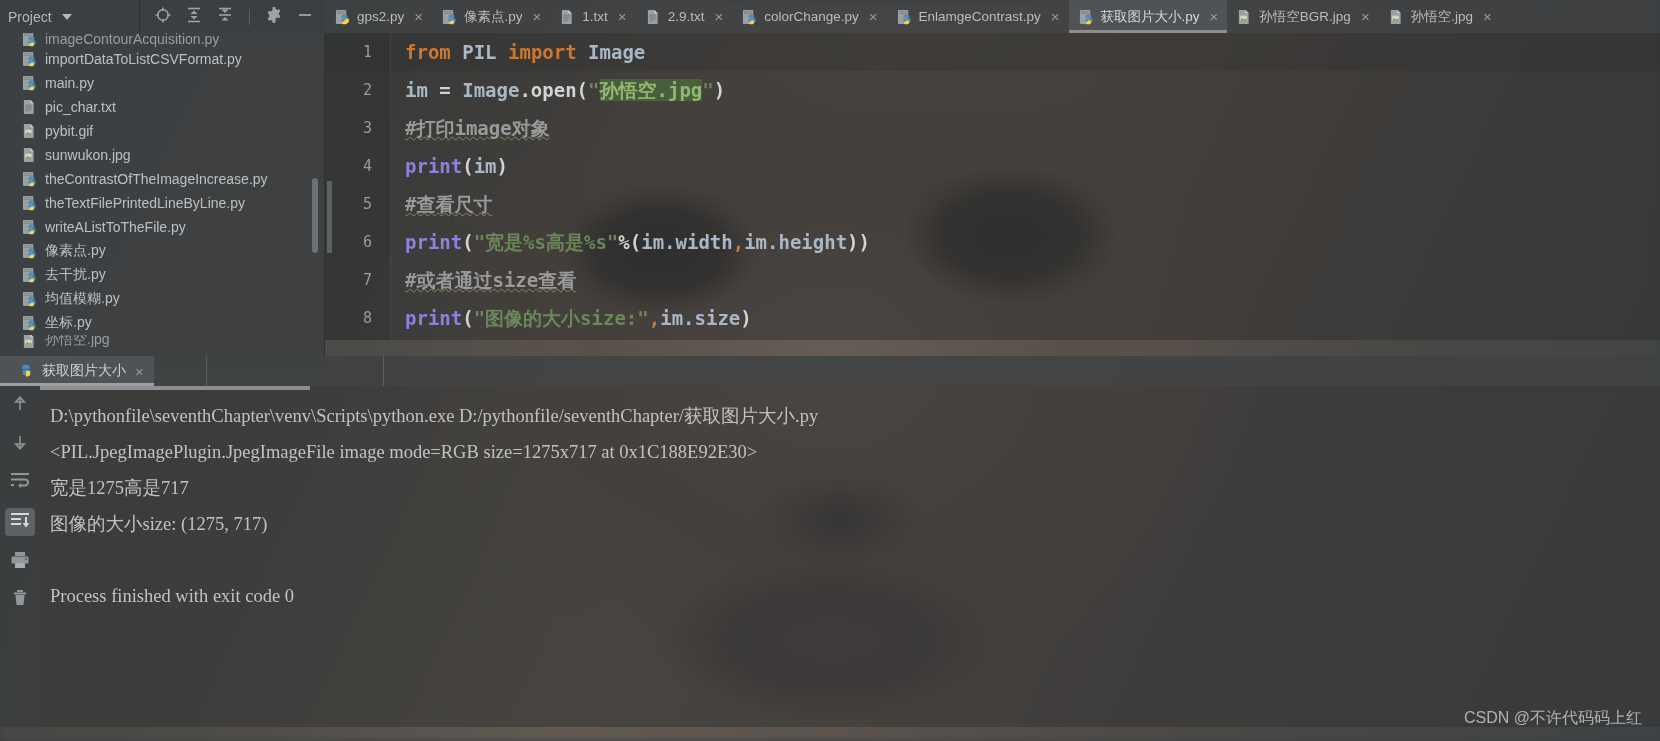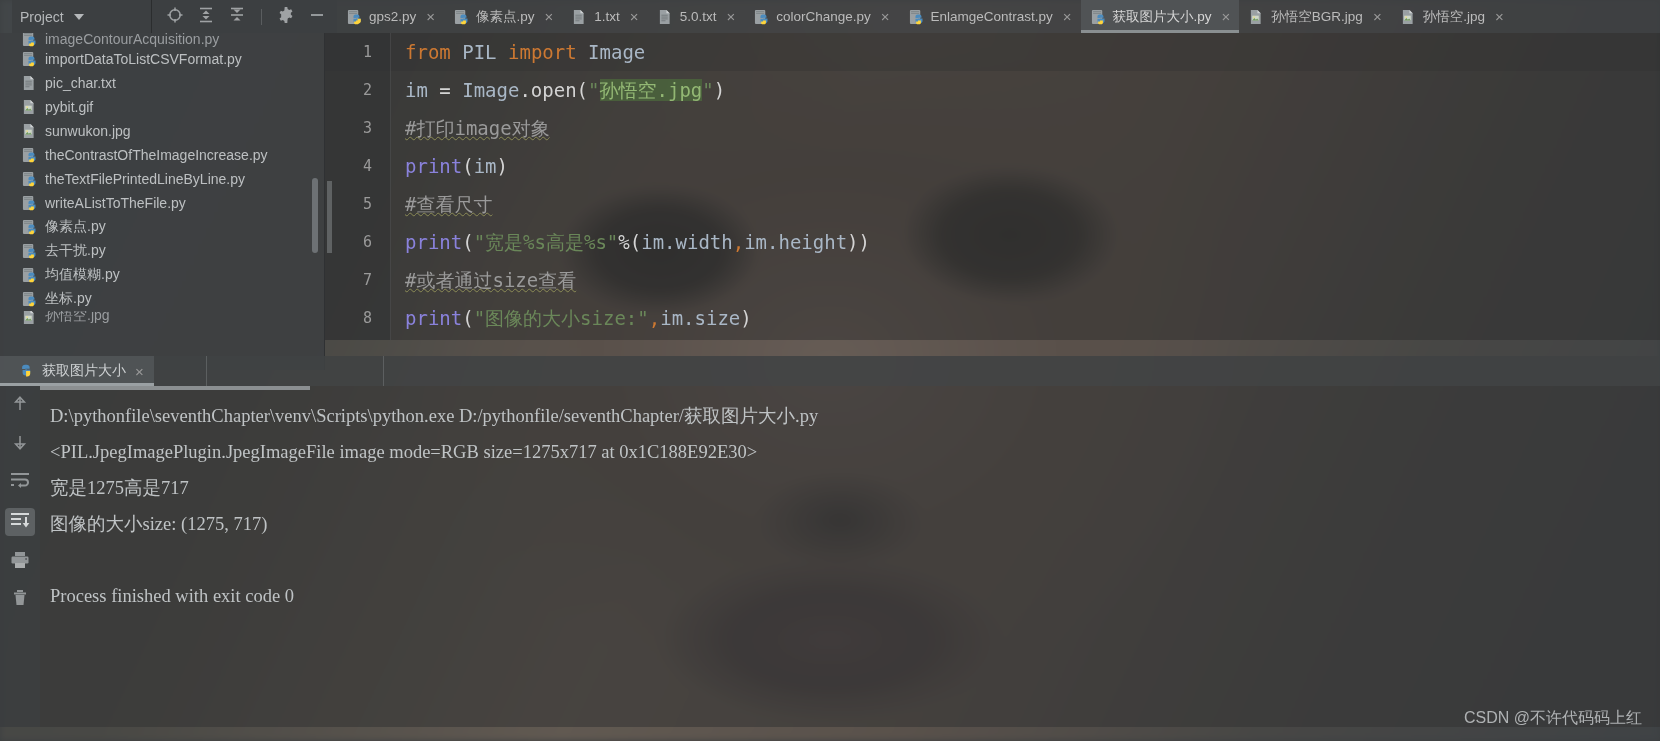--- a/index.html
+++ b/index.html
@@ -23,21 +23,21 @@
     filter: blur(3px);
   }
   #bg-veil {
     position: absolute; inset: 0;
     background: rgba(60,63,65,0.55);
   }
 
   
   #top-row {
     position: absolute; left: 0; top: 0; width: 1660px; height: 33px;
-    display: flex; align-items: stretch; padding-left: 12px;
+    display: flex; align-items: stretch;
   }
   #project-header {
     width: 140px; height: 33px;
     background: #3c3f41;
     display: flex; align-items: center; padding-left: 8px; gap: 10px;
     border-right: 1px solid #2b2d2e;
   }
   #project-header .ph-label {
     color: #b5b8ba; font-size: 14px;
   }
@@ -123,20 +123,21 @@
   }
   .lnum {
     position: absolute; right: 8px;
     color: #9a9a9a; font-size: 15px;
     font-family: "DejaVu Sans Mono", monospace;
   }
   #code {
     position: absolute; left: 80px; top: 0; width: 1250px;
     font-family: "DejaVu Sans Mono", monospace;
     font-size: 19px;
+    font-weight: bold;
   }
   .cline { height: 38px; line-height: 38px; white-space: pre; }
   .kw      { color: #cc7832; }
   .plain   { color: #d4d4d4; }
   .ident   { color: #a9b7c6; }
   .fn      { color: #8a82dc; }
   .str     { color: #6a8759; }
   .comment { color: #9a9a9a; }
   .hl-str  { background: rgba(80,120,60,0.55); color: #93b874; }
   .comma   { color: #cc7832; }
@@ -299,21 +300,21 @@
     </div>
     <div class="etab">
       <svg class="ficon" viewBox="0 0 16 16">
           <path d="M2 0.5h7l3.4 3.4V15.5H2z" fill="#9aa0a3"></path>
           <path d="M9 0.5l3.4 3.4H9z" fill="#cfd2d4"></path>
           <rect x="3.6" y="5.6" width="6.8" height="0.9" fill="#6e7376"></rect>
           <rect x="3.6" y="7.6" width="6.8" height="0.9" fill="#6e7376"></rect>
           <rect x="3.6" y="9.6" width="6.8" height="0.9" fill="#6e7376"></rect>
           <rect x="3.6" y="11.6" width="4.4" height="0.9" fill="#6e7376"></rect>
         </svg>
-      <span>5.0.txt</span>
+      <span>2.9.txt</span>
       <span class="tclose">×</span>
     </div>
     <div class="etab">
       <svg class="ficon" viewBox="0 0 16 16">
           <rect x="1" y="0.5" width="11" height="15" rx="1" fill="#9aa0a3"></rect>
           <rect x="2.2" y="1.8" width="8.6" height="1" fill="#7e8487"></rect>
           <rect x="2.2" y="3.6" width="8.6" height="1" fill="#7e8487"></rect>
           <path d="M7.6 5.2h3.3c1.4 0 2.4 1 2.4 2.3v1.3H9.9v.8h4.5v2.6c0 1.3-1 2.3-2.4 2.3H9.2c-1.3 0-2.3-1-2.3-2.3V9.9h3.5v-.8H6.9V7.5c0-1.3 1-2.3 2.3-2.3z" fill="#4b8bbe"></path>
           <path d="M9.5 11.6h3.2v2.6c0 1-.8 1.6-1.8 1.6H9.5c-1.1 0-1.9-.8-1.9-1.8v-1.2h2.1z" fill="#ffd43b"></path>
         </svg>
@@ -385,20 +386,32 @@
         <span style="display: flex;">
           <svg class="ficon" viewBox="0 0 16 16">
             <rect x="1" y="0.5" width="11" height="15" rx="1" fill="#9aa0a3"></rect>
             <rect x="2.2" y="1.8" width="8.6" height="1" fill="#7e8487"></rect>
             <rect x="2.2" y="3.6" width="8.6" height="1" fill="#7e8487"></rect>
             <path d="M7.6 5.2h3.3c1.4 0 2.4 1 2.4 2.3v1.3H9.9v.8h4.5v2.6c0 1.3-1 2.3-2.4 2.3H9.2c-1.3 0-2.3-1-2.3-2.3V9.9h3.5v-.8H6.9V7.5c0-1.3 1-2.3 2.3-2.3z" fill="#4b8bbe"></path>
             <path d="M9.5 11.6h3.2v2.6c0 1-.8 1.6-1.8 1.6H9.5c-1.1 0-1.9-.8-1.9-1.8v-1.2h2.1z" fill="#ffd43b"></path>
           </svg>
         </span>
         <span>importDataToListCSVFormat.py</span>
+      </div>
+      <div class="tree-row">
+        <span style="display: flex;">
+          <svg class="ficon" viewBox="0 0 16 16">
+            <rect x="1" y="0.5" width="11" height="15" rx="1" fill="#9aa0a3"></rect>
+            <rect x="2.2" y="1.8" width="8.6" height="1" fill="#7e8487"></rect>
+            <rect x="2.2" y="3.6" width="8.6" height="1" fill="#7e8487"></rect>
+            <path d="M7.6 5.2h3.3c1.4 0 2.4 1 2.4 2.3v1.3H9.9v.8h4.5v2.6c0 1.3-1 2.3-2.4 2.3H9.2c-1.3 0-2.3-1-2.3-2.3V9.9h3.5v-.8H6.9V7.5c0-1.3 1-2.3 2.3-2.3z" fill="#4b8bbe"></path>
+            <path d="M9.5 11.6h3.2v2.6c0 1-.8 1.6-1.8 1.6H9.5c-1.1 0-1.9-.8-1.9-1.8v-1.2h2.1z" fill="#ffd43b"></path>
+          </svg>
+        </span>
+        <span>main.py</span>
       </div>
       <div class="tree-row">
         <span style="display: flex;">
           <svg class="ficon" viewBox="0 0 16 16">
             <path d="M2 0.5h7l3.4 3.4V15.5H2z" fill="#9aa0a3"></path>
             <path d="M9 0.5l3.4 3.4H9z" fill="#cfd2d4"></path>
             <rect x="3.6" y="5.6" width="6.8" height="0.9" fill="#6e7376"></rect>
             <rect x="3.6" y="7.6" width="6.8" height="0.9" fill="#6e7376"></rect>
             <rect x="3.6" y="9.6" width="6.8" height="0.9" fill="#6e7376"></rect>
             <rect x="3.6" y="11.6" width="4.4" height="0.9" fill="#6e7376"></rect>

